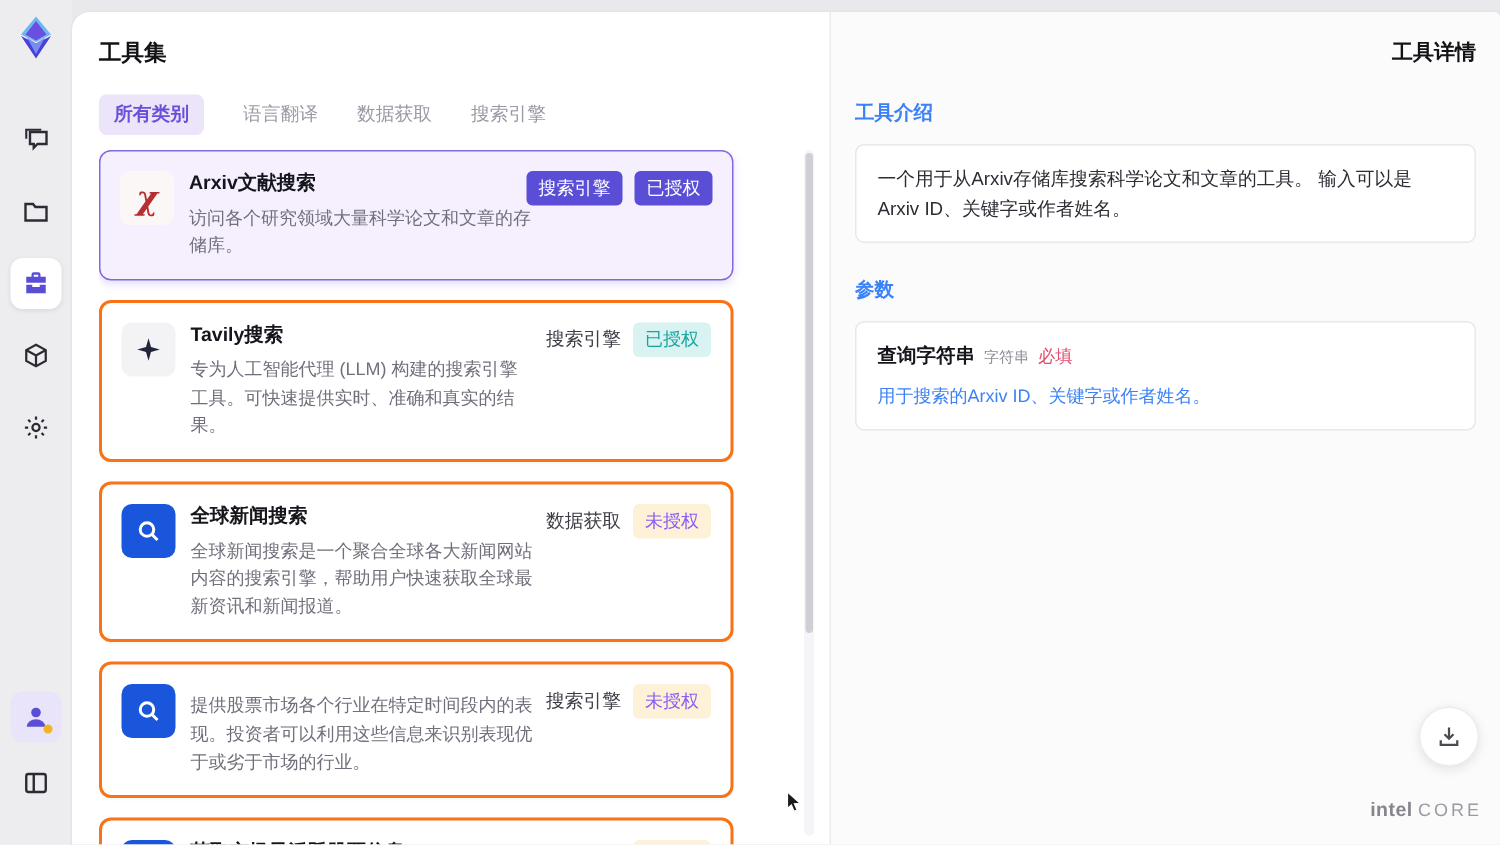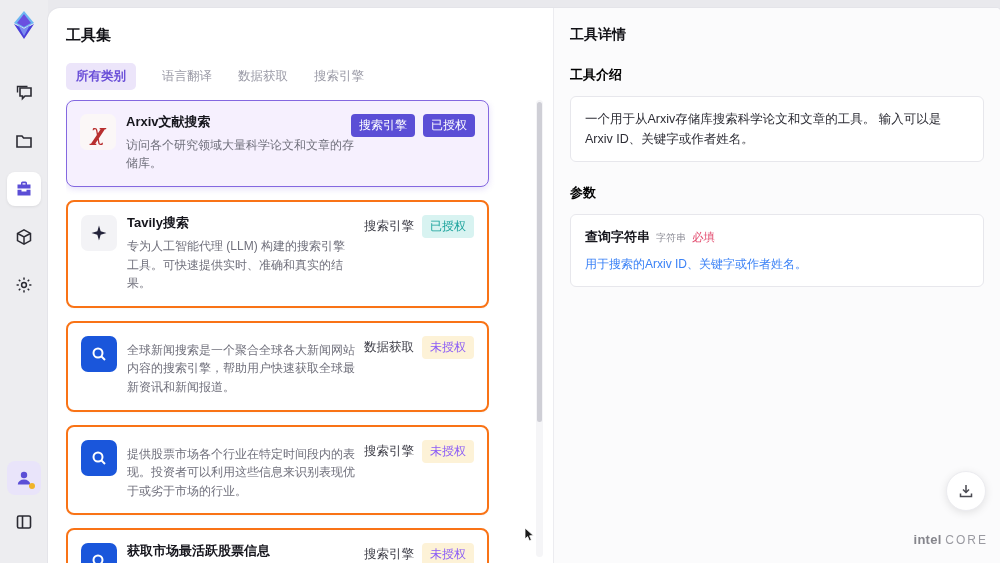--- a/index.html
+++ b/index.html
@@ -75,22 +75,22 @@
     background:#f5f5f7; border-radius:4px;
   }
   .scroll-thumb { position:absolute; top:2px; left:1px; width:5px; height:70%; background:#cfcfd6; border-radius:3px; }
   
   .cursor { position:absolute; left:476px; top:519px; z-index:9; }
   
   .right-col {
     position:absolute; left:505px; right:0; top:0; bottom:0;
     background:#fbfbfc; border-left:1px solid #ececf0; padding:18px 16px 0 16px;
   }
-  .detail-title { font-size:14px; font-weight:bold; color:#121217; margin-bottom:22px; }
-  .section-h { font-size:13px; font-weight:bold; color:#000000; margin-bottom:12px; }
+  .detail-title { font-size:14px; font-weight:bold; color:#121217; margin-bottom:22px;text-align:right; }
+  .section-h { font-size:13px; font-weight:bold; color:#3b82f6; margin-bottom:12px; }
   .info-box {
     background:#ffffff; border:1px solid #e7e7ec; border-radius:6px;
     padding:12px 14px; font-size:12.5px; color:#2c2c34; line-height:1.6; margin-bottom:22px;
   }
   .param-head { margin-bottom:7px; }
   .param-name { font-size:13px; font-weight:bold; color:#15151c;font-family:Liberation Serif, serif; }
   .param-type { font-size:10px; color:#8b8b95; margin-left:6px; }
   .param-req  { font-size:11.5px; color:#e24a6d; margin-left:6px; }
   .param-desc { font-size:12px; color:#3b82f6; }
   
@@ -229,20 +229,21 @@
   </div>
 
   <div class="card">
     <div class="tool-icon blue">
               <svg width="20" height="20" viewBox="0 0 20 20" fill="none" stroke="#ffffff" stroke-width="2">
                 <circle cx="9" cy="9" r="4.5"></circle>
                 <path d="M12.5 12.5 L16 16"></path>
               </svg>
             </div>
     <div class="tool-body">
+      <div class="tool-name">全球新闻搜索</div>
       <div class="tool-desc">全球新闻搜索是一个聚合全球各大新闻网站内容的搜索引擎，帮助用户快速获取全球最新资讯和新闻报道。</div>
     </div>
     <div class="tool-tags">
       <span class="cat-plain t-cat">数据获取</span>
       <span class="badge t-status amber">未授权</span>
     </div>
   </div>
 
   <div class="card">
     <div class="tool-icon blue">

